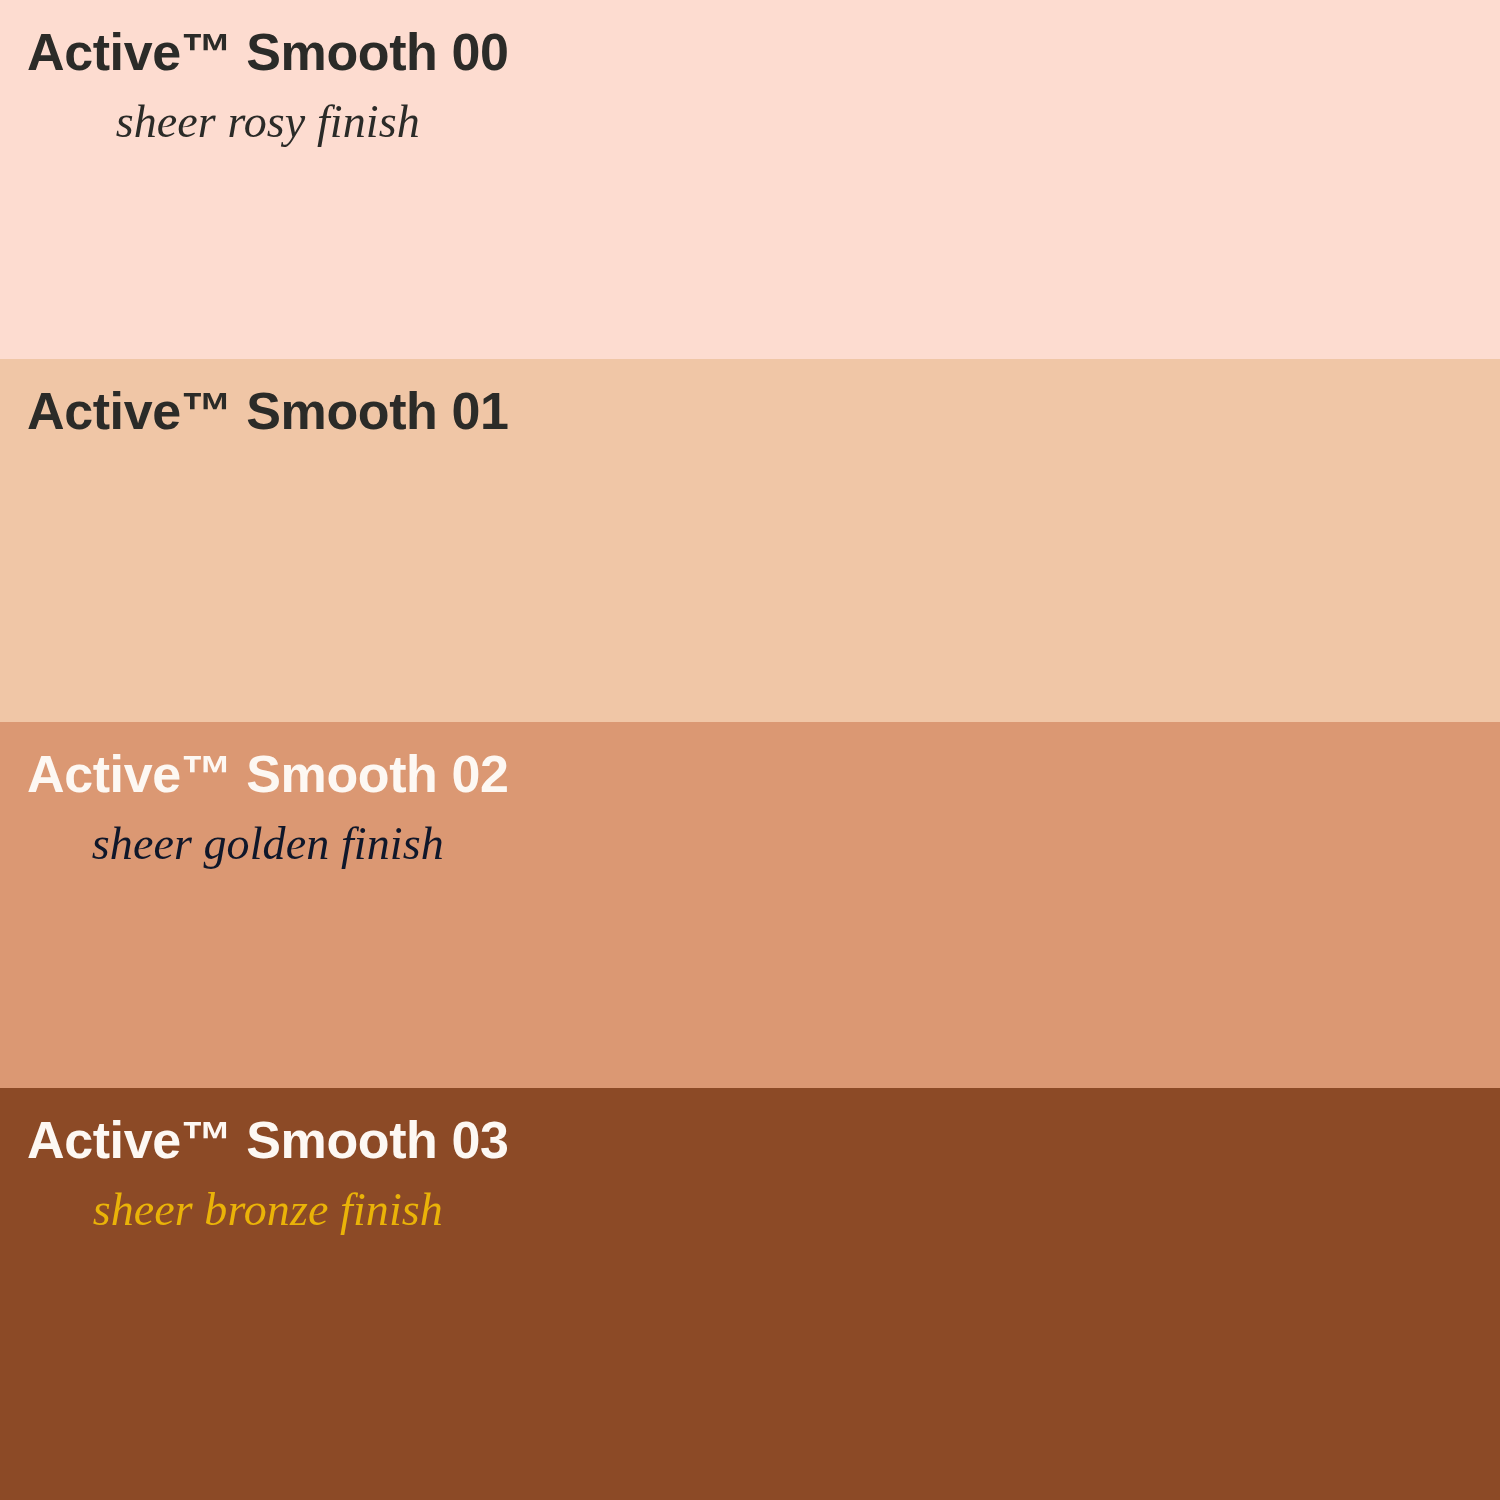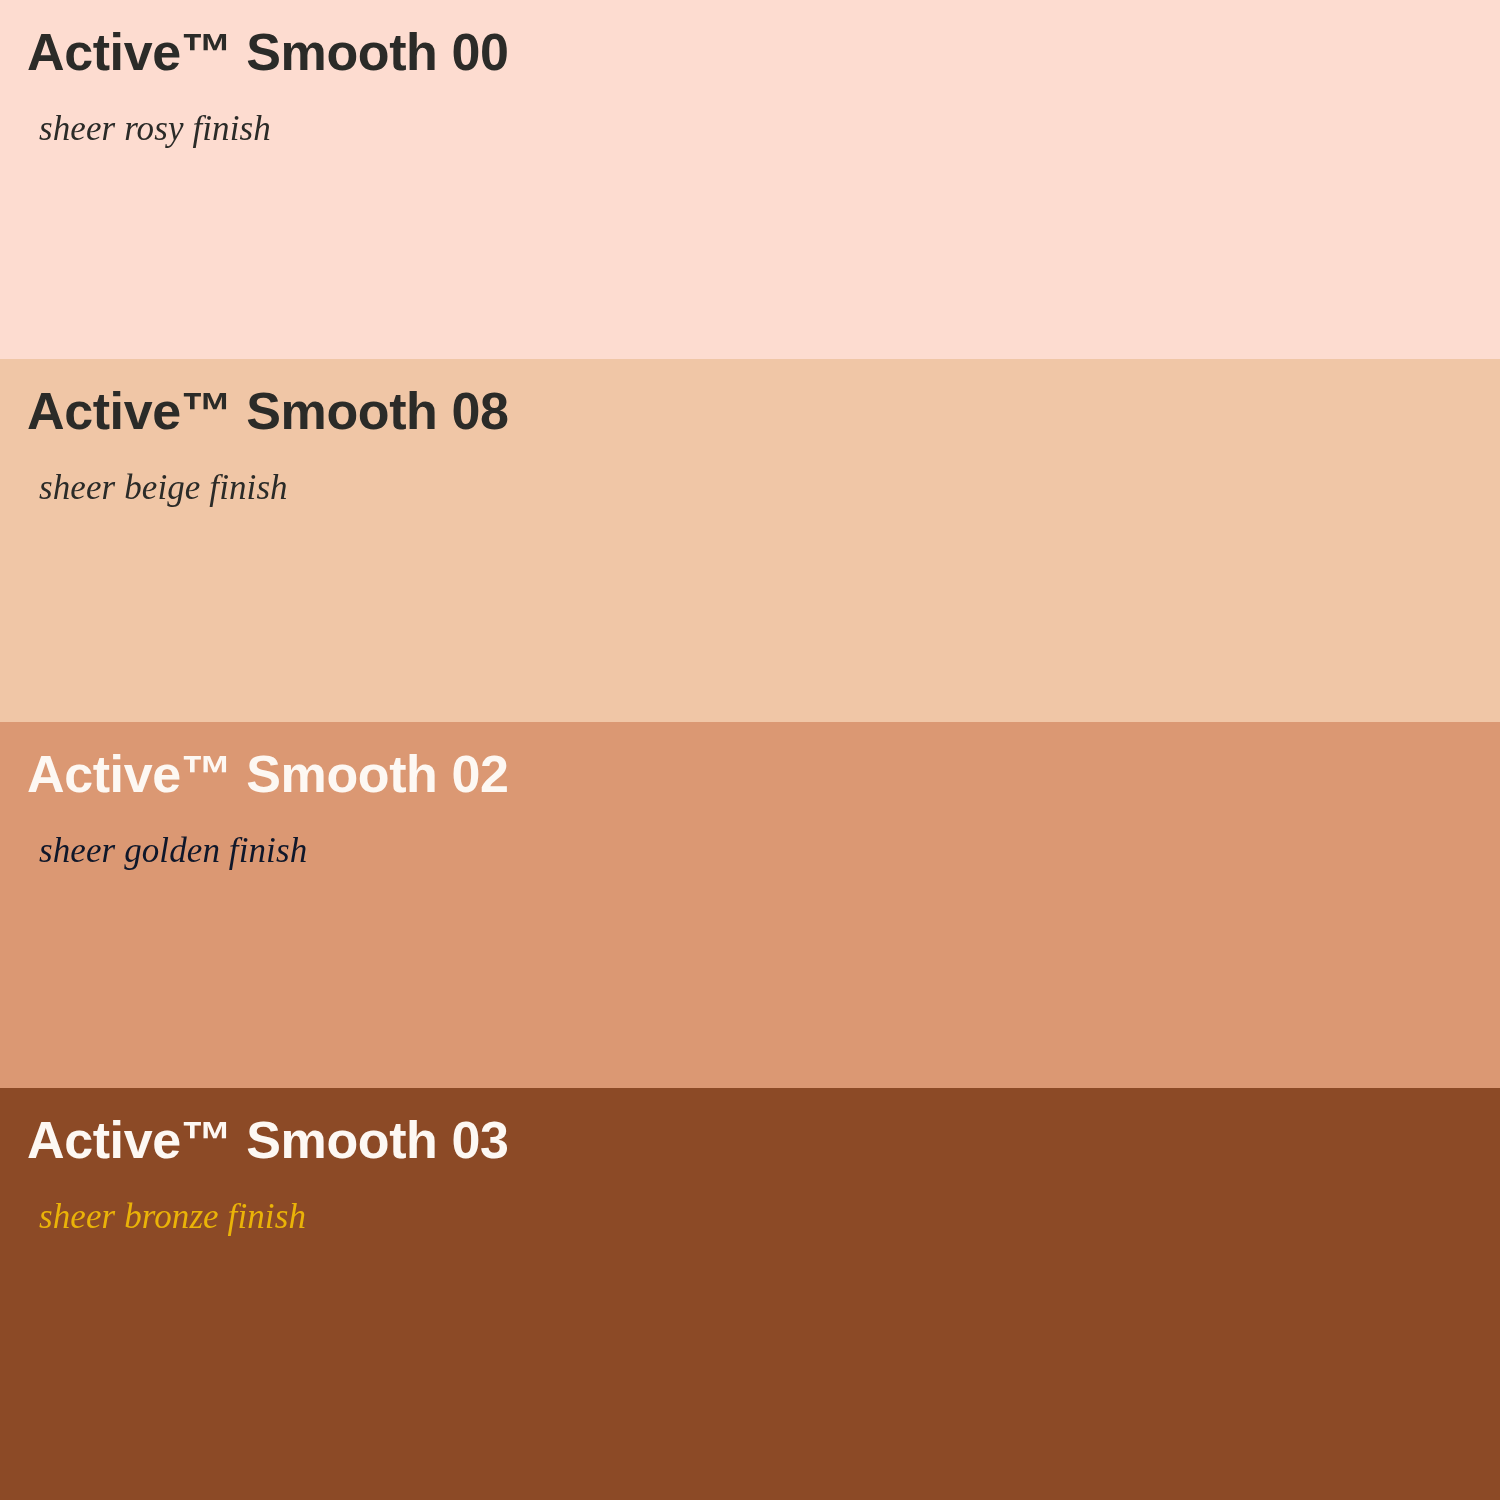--- a/index.html
+++ b/index.html
@@ -49,45 +49,45 @@
     font-weight: 600;
     letter-spacing: -0.4px;
     line-height: 1.0;
     margin: 0;
     white-space: nowrap;
   }
 
   .swatch-subtitle {
     font-family: "Liberation Serif", "DejaVu Serif", serif;
     font-style: italic;
-    font-size: 35px;
+    font-size: 46px;
     font-weight: 400;
     letter-spacing: 0.1px;
     line-height: 1.0;
-    margin: 12px;
+    margin: 0;
     padding-top: 21px;
     white-space: nowrap;
+    text-align: center;
   }
 </style>
 </head>
 <body style="background: rgb(255, 255, 255);">
 
 <div id="swatch-stack">
 
   <section class="swatch-band band-0" style="background-color: rgb(253, 220, 208);">
     <div class="swatch-text-group">
       <h2 class="swatch-title" style="color: rgb(43, 43, 40);">Active™ Smooth 00</h2>
       <p class="swatch-subtitle" style="color: rgb(43, 43, 40);">sheer rosy finish</p>
     </div>
   </section>
 
   <section class="swatch-band band-1" style="background-color: rgb(240, 198, 166);">
     <div class="swatch-text-group">
-      <h2 class="swatch-title" style="color: rgb(43, 43, 40);">Active™ Smooth 08</h2>
-      <p class="swatch-subtitle" style="color: rgb(43, 43, 40);">sheer beige finish</p>
+      <h2 class="swatch-title" style="color: rgb(43, 43, 40);">Active™ Smooth 01</h2>
     </div>
   </section>
 
   <section class="swatch-band band-2" style="background-color: rgb(219, 152, 115);">
     <div class="swatch-text-group">
       <h2 class="swatch-title" style="color: rgb(253, 248, 243);">Active™ Smooth 02</h2>
       <p class="swatch-subtitle" style="color: #0f172a;">sheer golden finish</p>
     </div>
   </section>
 

